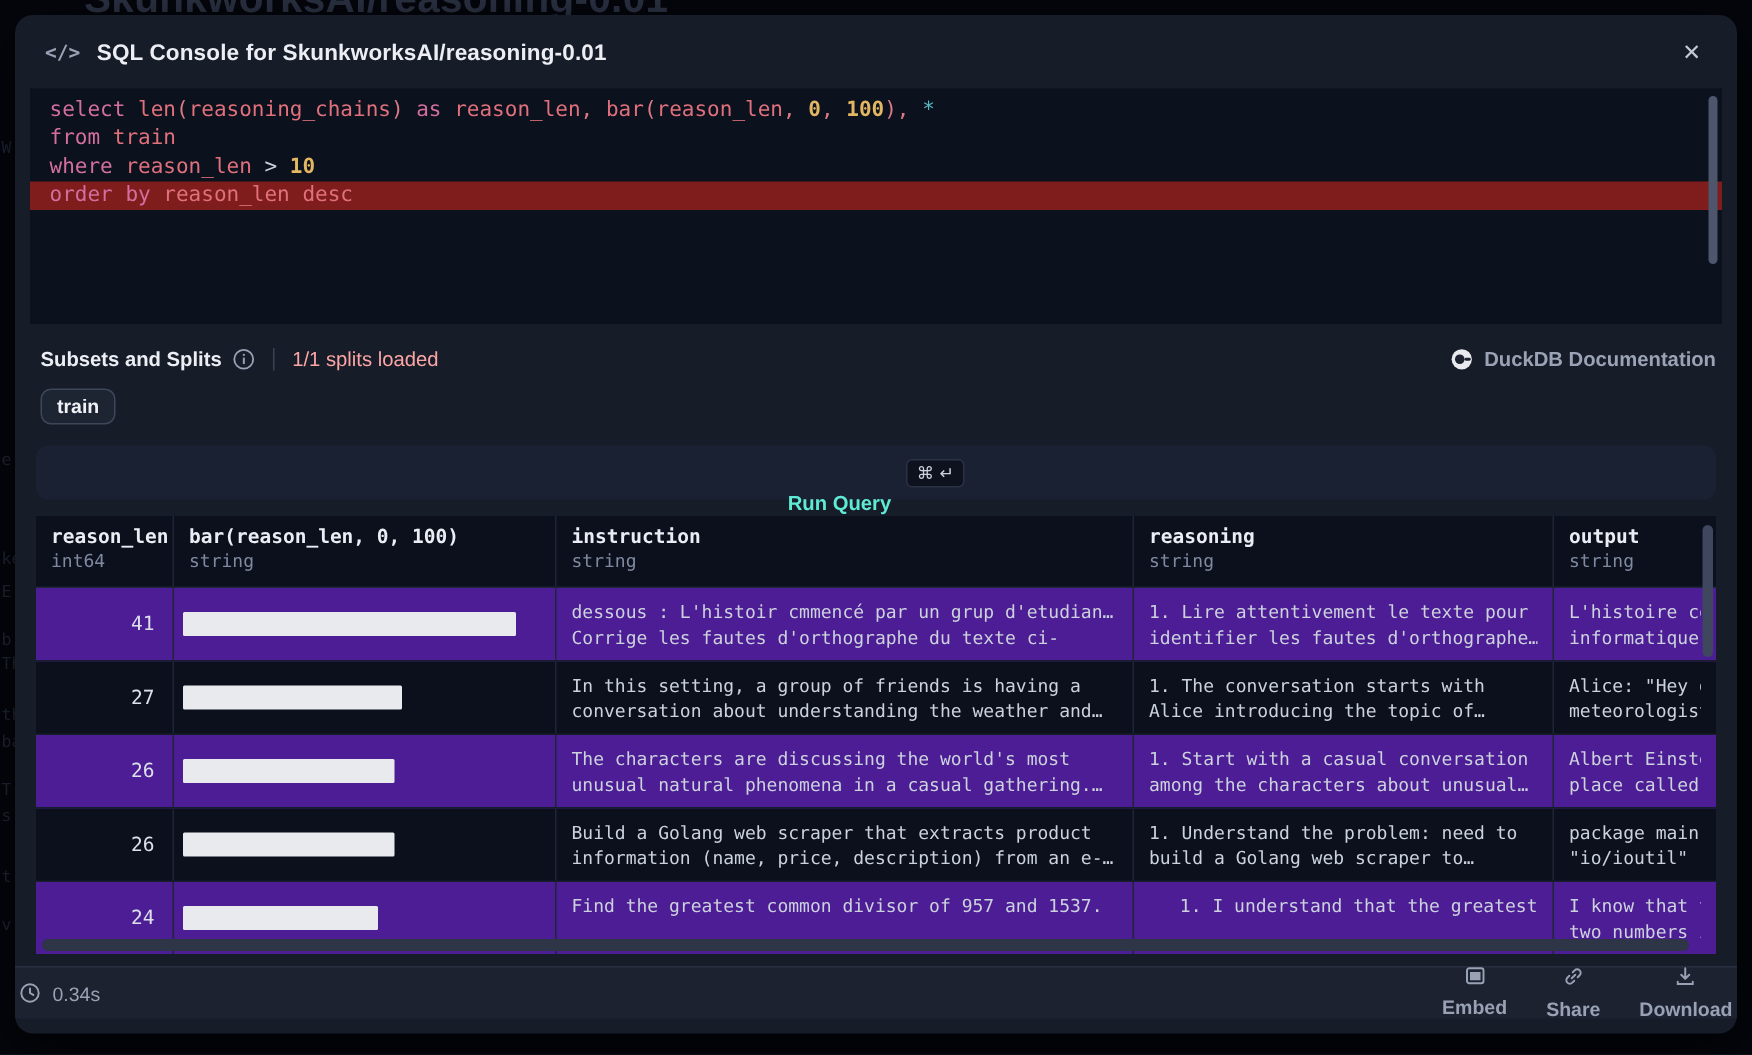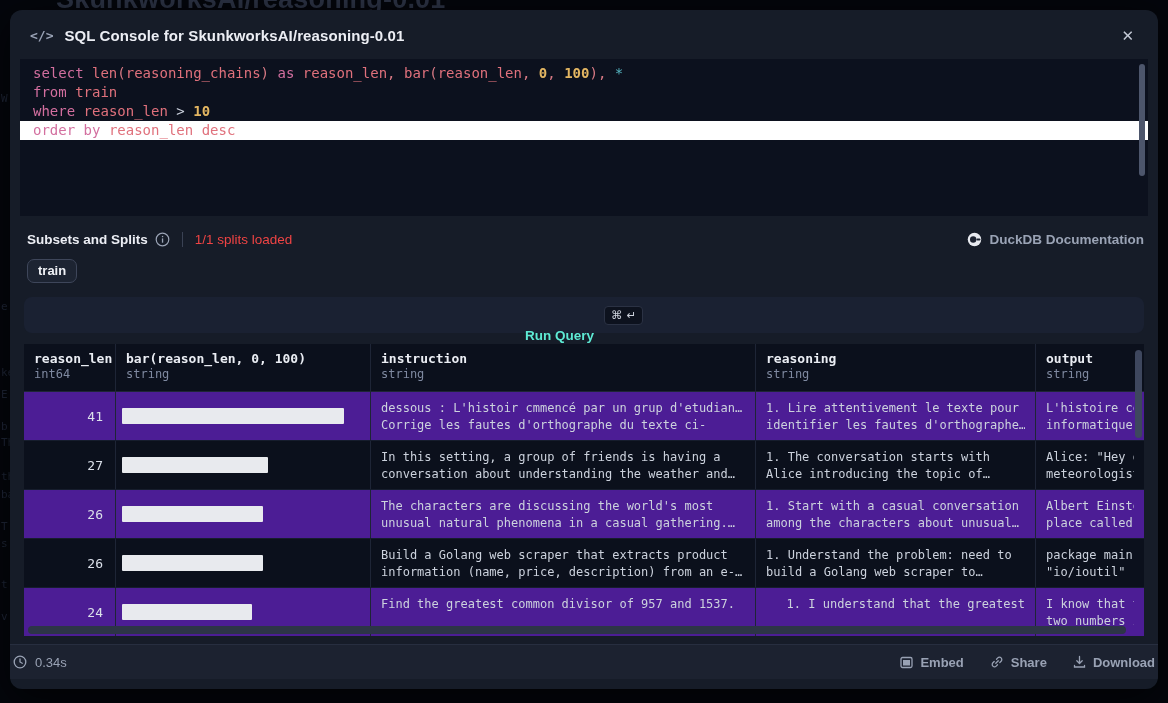--- a/index.html
+++ b/index.html
@@ -41,41 +41,41 @@
     cursor:pointer; padding:4px;
   }
   
   .editor {
     position:relative; margin:1px 10px 0 10px; height:157px;
     background:#0c111e; overflow:hidden;
     font-family:"DejaVu Sans Mono", monospace; font-size:14px;
     padding-top:5px;
   }
   .ed-line { height:19px; line-height:19px; padding:0 13px; white-space:pre; }
-  .ed-line.active { background:#ffffff; }
+  .ed-line.active { background:#7f1d1d; }
   .tk-kw  { color:#d36f9f; }
   .tk-id  { color:#e0717c; }
   .tk-pn  { color:#d97a85; }
   .tk-num { color:#e3b662; font-weight:700; }
   .tk-star{ color:#56b6c2; }
   .tk-op  { color:#ccd2de; }
   .tk-pl  { color:#aab1c0; }
   .ed-vscroll {
     position:absolute; right:3px; top:5px; width:6px; height:112px;
     background:#4d566c; border-radius:3px;
   }
   
   .subsets-row {
     display:flex; align-items:center; margin:13px 14px 0 17px; height:20px;
     font-size:13.5px;
   }
   .subsets-label { font-weight:700; color:#eceef4; }
   .info-icon { margin-left:7px; display:inline-flex; }
   .sep-bar { width:1px; height:15px; background:#3a4254; margin:0 12px; }
-  .splits-loaded { color:#ef4444; }
+  .splits-loaded { color:#fca5a5; }
   .duckdb-link {
     margin-left:auto; display:flex; align-items:center; gap:7px;
     color:#9aa3b5; font-weight:600; font-size:13.5px; cursor:pointer;
   }
   .chip-row { margin:10px 14px 0 17px; }
   .split-chip {
     display:inline-block; padding:3px 10px 4px 10px;
     border:1px solid #3e465a; border-radius:7px;
     background:#1d2432; color:#f0f2f6; font-weight:700; font-size:13px;
     cursor:pointer;
@@ -127,21 +127,21 @@
   
   .modal-footer {
     position:absolute; left:0; right:0; bottom:10px; height:35px;
     background:#1c2230; border-top:1px solid #272e3f;
     display:flex; align-items:center; padding:0 3px;
     color:#99a2b4; font-size:13px;
   }
   .elapsed { display:flex; align-items:center; gap:8px; }
   .footer-actions { margin-left:auto; display:flex; gap:26px; }
   .f-btn { display:flex; align-items:center; gap:7px; cursor:pointer;
-           color:#99a2b4; font-weight:600; }
+           color:#99a2b4; font-weight:600;flex-direction:column; }
   .icon-svg { display:block; }
 </style>
 </head>
 <body>
 
 <div class="bg-heading">SkunkworksAI/reasoning-0.01</div>
 <div id="bg-frags">
     <span class="bg-frag" style="top: 92px;">W</span>
     <span class="bg-frag" style="top: 300px;">e</span>
     <span class="bg-frag" style="top: 366px;">ke</span>

